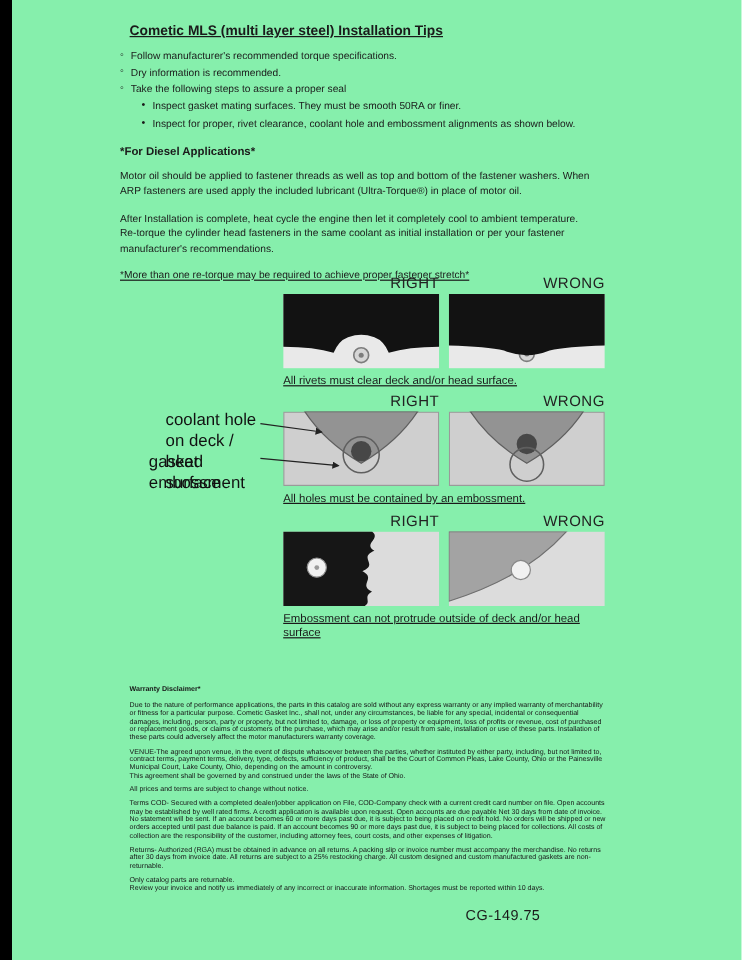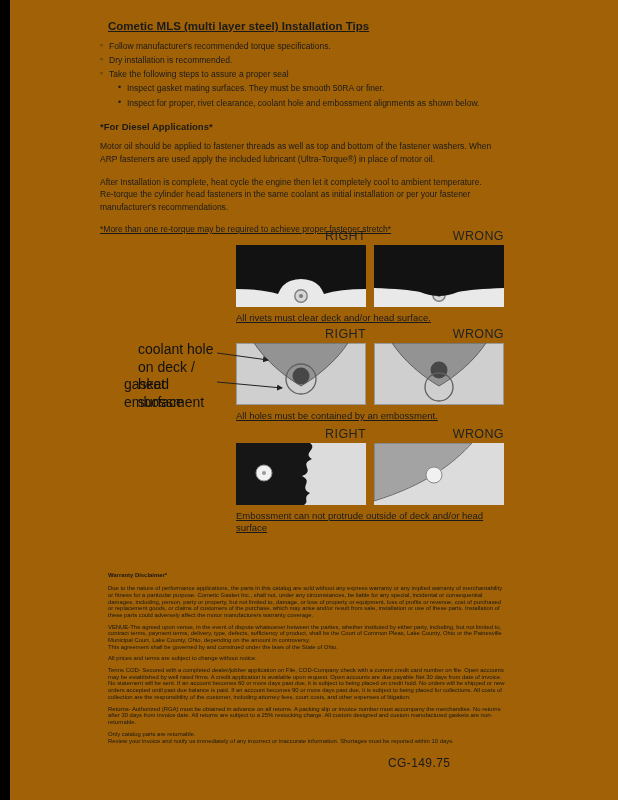--- a/index.html
+++ b/index.html
@@ -1,16 +1,16 @@
 <!DOCTYPE html>
 <html><head>
 <meta charset="utf-8">
 <style>
   html,body{margin:0;padding:0;background:#ffffff;}
-  .page{position:relative;width:618px;height:800px;background:#a16207;overflow:hidden;
+  .page{position:relative;width:618px;height:800px;background:#86efac;overflow:hidden;
         font-family:"Liberation Sans","DejaVu Sans",sans-serif;color:#1a1a1a;}
   .leftbar{position:absolute;left:0;top:0;width:10px;height:800px;background:#000;}
   .content{position:absolute;left:100px;top:20px;width:410px;}
   .title{font-size:11.5px;font-weight:bold;text-decoration:underline;margin:0 0 9px 8px;}
   .tip{display:flex;align-items:flex-start;font-size:8.5px;line-height:1.25;margin:0 0 3.5px 0;}
   .tip .b{width:9px;flex:0 0 9px;font-size:9px;line-height:1.1;}
   .subtips{margin-left:18px;}
   .diesel{width:397px;}
   .diesel-heading{font-size:9.5px;font-weight:bold;margin:13px 0 8px 0;}
   .para{font-size:8.5px;line-height:1.5;margin:0 0 10px 0;}
@@ -40,21 +40,21 @@
   <div class="content">
     <h1 class="title">Cometic MLS (multi layer steel) Installation Tips</h1>
 
     <div>
       <div class="tip">
         <span class="b">◦</span>
         <span>Follow manufacturer's recommended torque specifications.</span>
       </div>
       <div class="tip">
         <span class="b">◦</span>
-        <span>Dry installation is recommended.</span>
+        <span>Dry information is recommended.</span>
       </div>
       <div class="tip">
         <span class="b">◦</span>
         <span>Take the following steps to assure a proper seal</span>
       </div>
       <div class="subtips">
         <div class="tip">
           <span class="b">•</span>
           <span>Inspect gasket mating surfaces.  They must be smooth 50RA or finer.</span>
         </div>

